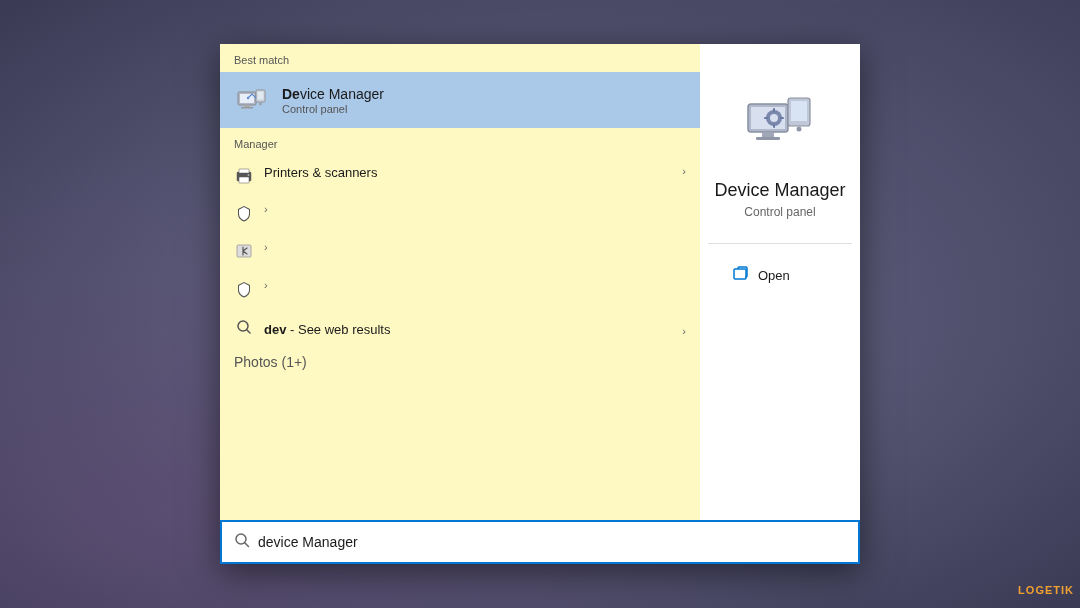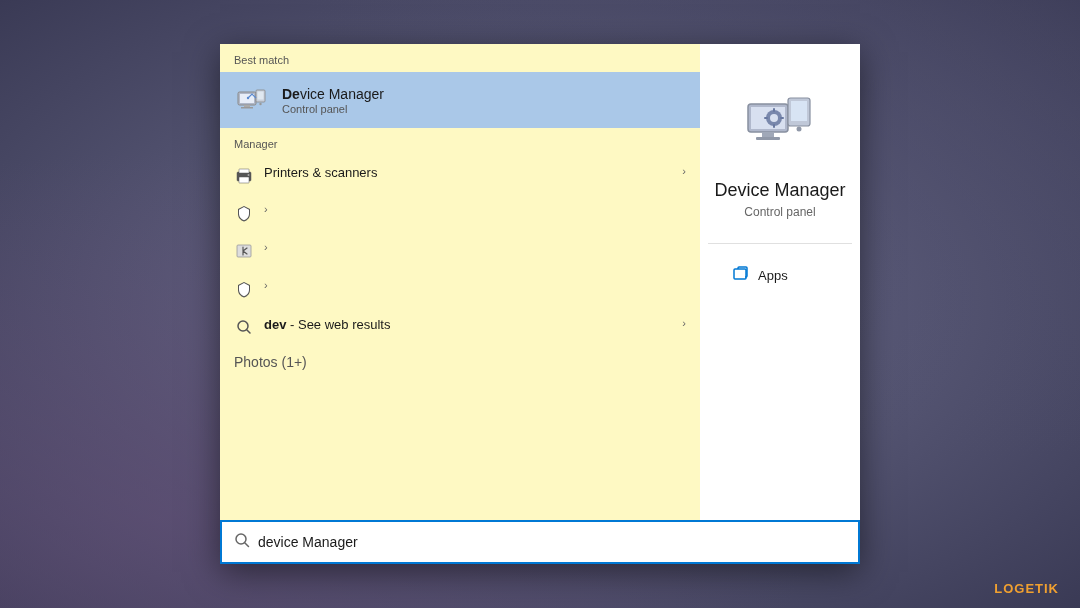--- a/index.html
+++ b/index.html
@@ -21,23 +21,23 @@
       content: '';
       position: absolute;
       inset: 0;
       background: radial-gradient(ellipse at 15% 85%, rgba(100,80,120,0.6) 0%, transparent 50%),
                   radial-gradient(ellipse at 85% 20%, rgba(80,80,110,0.4) 0%, transparent 50%);
     }
 
     .watermark {
       position: absolute;
       bottom: 12px;
-      right: 21px;
+      right: 6px;
       color: #f0a030;
-      font-size: 13px;
+      font-size: 11px;
       font-weight: bold;
       letter-spacing: 1px;
       z-index: 100;
     }
 
     .search-container {
       position: relative;
       width: 640px;
       height: 520px;
       display: flex;
@@ -177,21 +177,21 @@
     }
 
     .chevron {
       color: #666;
       font-size: 11px;
     }
 
     
     .web-search-item {
       display: flex;
-      align-items: flex-start;
+      align-items: flex-end;
       padding: 9px 14px;
       cursor: pointer;
       gap: 10px;
     }
 
     
     .photos-header {
       font-size: 14px;
       color: #555;
       padding: 8px 14px 4px 14px;
@@ -412,21 +412,21 @@
 
       <div class="divider"></div>
 
       <div class="open-btn" style="align-self: flex-start; margin-left: 24px;">
         <span class="open-btn-icon">
           <svg width="18" height="18" viewBox="0 0 18 18" fill="none">
             <rect x="2" y="5" width="12" height="10" rx="1" fill="none" stroke="#0078d4" stroke-width="1.5"></rect>
             <path d="M6 5V4a1 1 0 011-1h7a1 1 0 011 1v8a1 1 0 01-1 1h-1" stroke="#0078d4" stroke-width="1.5" fill="none"></path>
           </svg>
         </span>
-        <span class="open-btn-text">Apps</span>
+        <span class="open-btn-text">Open</span>
       </div>
 
     </div>
 
   </div>
 
   <div class="search-box-bar">
     <span class="search-box-icon">
       <svg width="16" height="16" viewBox="0 0 16 16" fill="none">
         <circle cx="7" cy="7" r="5" stroke="#666" stroke-width="1.5"></circle>

